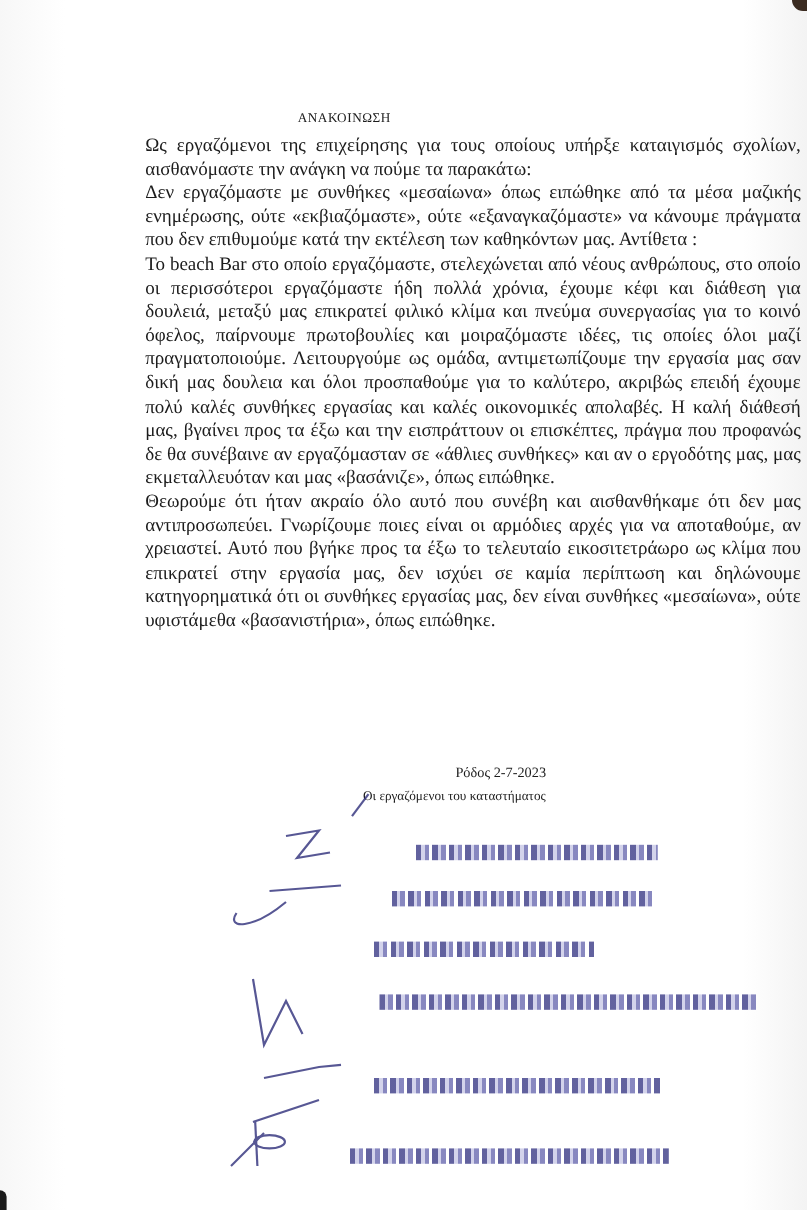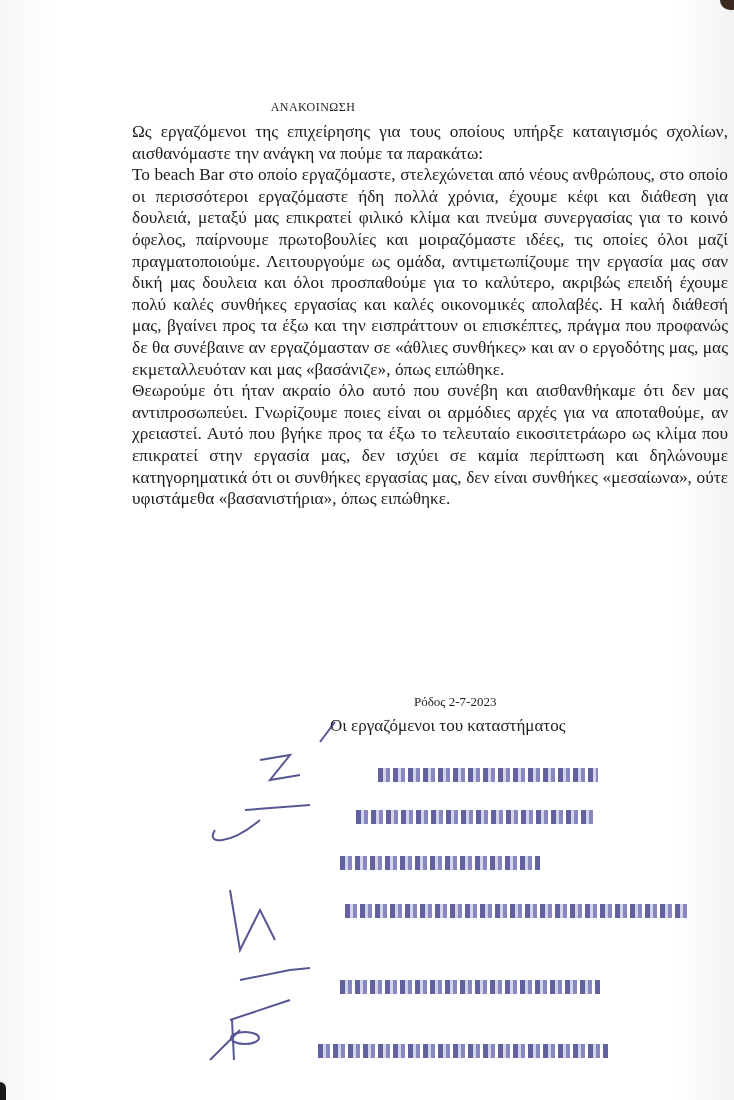--- a/index.html
+++ b/index.html
@@ -4,34 +4,35 @@
 <style>
   html, body { margin:0; padding:0; }
   body { width:734px; height:1100px; background:#fdfdfd; position:relative; overflow:hidden; font-family:"Liberation Serif", serif; color:#1c1c1c; }
   .paper { position:absolute; left:0; top:0; width:734px; height:1100px; background:linear-gradient(90deg,#f7f7f7 0%,#ffffff 8%,#ffffff 92%,#f3f3f3 100%); }
   .corner-tr { position:absolute; right:0; top:0; width:14px; height:10px; background:#3a2a20; border-bottom-left-radius:14px; }
   .corner-bl { position:absolute; left:0; bottom:0; width:6px; height:18px; background:#1a1a1a; border-top-right-radius:8px; }
   .title { position:absolute; left:0; width:626px; top:100px; text-align:center; font-size:12px; letter-spacing:0.5px; }
   .body { position:absolute; left:116px; width:596px; top:121px; font-size:17.3px; line-height:21.6px; text-align:justify;margin-left:16px; }
   .body p { margin:0; }
   .date { position:absolute; left:414px; top:694px; font-size:13px; }
-  .dept { position:absolute; left:330px; top:716px; font-size:17px; }
+  .dept { position:absolute; left:330px; top:716px; font-size:12px; }
   .sigline { position:absolute; height:14px; background:repeating-linear-gradient(90deg,#3a3a86 0 5px,#c8c8e6 5px 8px,#6a6ab0 8px 12px,transparent 12px 15px); opacity:0.8; }
 </style>
 </head>
 <body>
 
 <div class="paper">
   <div class="corner-tr"></div>
   <div class="corner-bl"></div>
 
   <div class="title">ΑΝΑΚΟΙΝΩΣΗ</div>
 
   <div class="body">
     <p>Ως εργαζόμενοι της επιχείρησης για τους οποίους υπήρξε καταιγισμός σχολίων, αισθανόμαστε την ανάγκη να πούμε τα παρακάτω:</p>
+    <p>Δεν εργαζόμαστε με συνθήκες «μεσαίωνα» όπως ειπώθηκε από τα μέσα μαζικής ενημέρωσης, ούτε «εκβιαζόμαστε», ούτε «εξαναγκαζόμαστε» να κάνουμε πράγματα που δεν επιθυμούμε κατά την εκτέλεση των καθηκόντων μας. Αντίθετα :</p>
     <p>Το beach Bar στο οποίο εργαζόμαστε, στελεχώνεται από νέους ανθρώπους, στο οποίο οι περισσότεροι εργαζόμαστε ήδη πολλά χρόνια, έχουμε κέφι και διάθεση για δουλειά, μεταξύ μας επικρατεί φιλικό κλίμα και πνεύμα συνεργασίας για το κοινό όφελος, παίρνουμε πρωτοβουλίες και μοιραζόμαστε ιδέες, τις οποίες όλοι μαζί πραγματοποιούμε. Λειτουργούμε ως ομάδα, αντιμετωπίζουμε την εργασία μας σαν δική μας δουλεια και όλοι προσπαθούμε για το καλύτερο, ακριβώς επειδή έχουμε πολύ καλές συνθήκες εργασίας και καλές οικονομικές απολαβές. Η καλή διάθεσή μας, βγαίνει προς τα έξω και την εισπράττουν οι επισκέπτες, πράγμα που προφανώς δε θα συνέβαινε αν εργαζόμασταν σε «άθλιες συνθήκες» και αν ο εργοδότης μας, μας εκμεταλλευόταν και μας «βασάνιζε», όπως ειπώθηκε.</p>
     <p>Θεωρούμε ότι ήταν ακραίο όλο αυτό που συνέβη και αισθανθήκαμε ότι δεν μας αντιπροσωπεύει. Γνωρίζουμε ποιες είναι οι αρμόδιες αρχές για να αποταθούμε, αν χρειαστεί. Αυτό που βγήκε προς τα έξω το τελευταίο εικοσιτετράωρο ως κλίμα που επικρατεί στην εργασία μας, δεν ισχύει σε καμία περίπτωση και δηλώνουμε κατηγορηματικά ότι οι συνθήκες εργασίας μας, δεν είναι συνθήκες «μεσαίωνα», ούτε υφιστάμεθα «βασανιστήρια», όπως ειπώθηκε.</p>
   </div>
 
   <div class="date">Ρόδος 2-7-2023</div>
   <div class="dept">Οι εργαζόμενοι του καταστήματος</div>
 
   <svg style="position:absolute;left:200px;top:720px;" width="140" height="380" viewBox="0 0 140 380">
     <g stroke="#2e2e7a" stroke-width="2" fill="none" opacity="0.8">
       <path d="M135 2 L120 22"></path>

